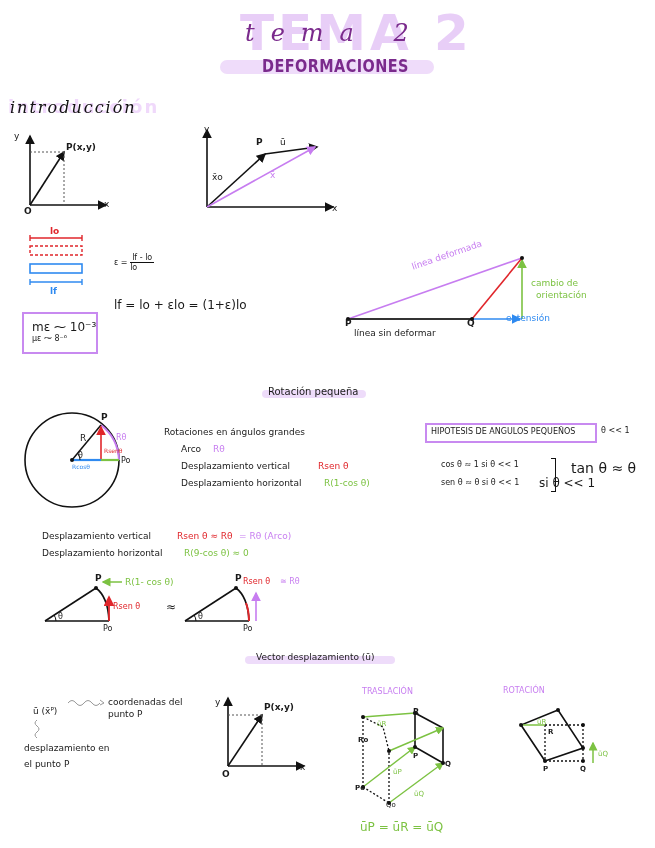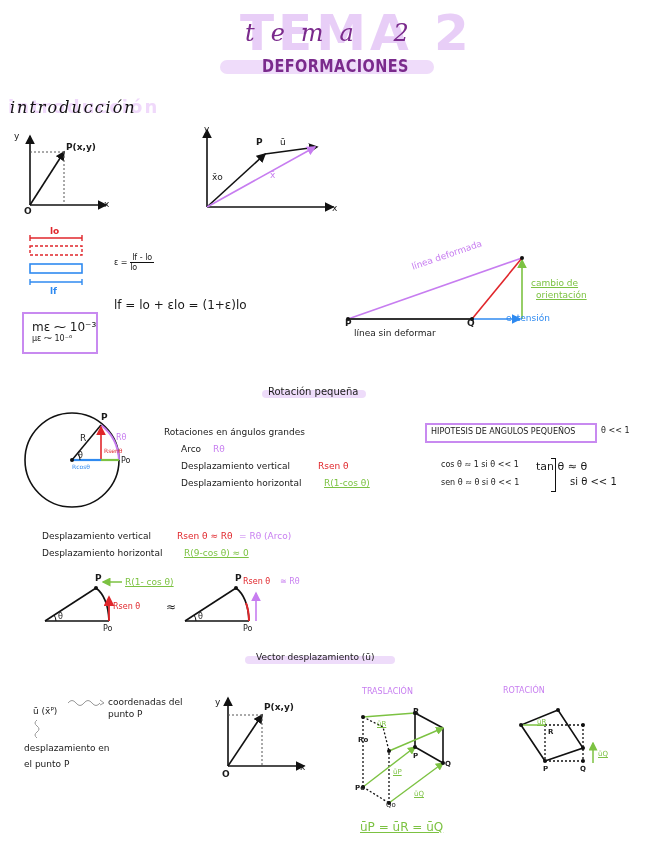--- a/index.html
+++ b/index.html
@@ -2,21 +2,21 @@
 <html><head>
 <meta charset="utf-8">
 <style>
   html, body { margin:0; padding:0; background:#ffffff; }
   body { width:655px; height:848px; position:relative; overflow:hidden;
          font-family:"DejaVu Sans", sans-serif; color:#1a1a1a; }
   .abs { position:absolute; }
   .hand { font-family:"DejaVu Sans", sans-serif; font-size:9px; color:#1a1a1a; white-space:nowrap; }
   .red { color:#e0262b; }
   .blue { color:#2f8af0; }
-  .green { color:#7cc242;text-decoration:underline; }
+  .green { color:#7cc242; }
   .lilac { color:#c77df0; }
 
   
   .tema-bg { left:240px; top:8px; font-family:"DejaVu Sans", sans-serif; font-weight:900;
              font-size:50px; letter-spacing:4px; color:#e6c9f7; opacity:0.9; line-height:50px; }
   .tema-fg { left:245px; top:20px; font-family:"DejaVu Serif", serif; font-style:italic;
              font-size:24px; letter-spacing:16px; color:#7a2a8c; line-height:26px; }
   .deform-bar { left:220px; top:60px; width:214px; height:14px; border-radius:8px; background:#efdcfa; }
   .deform { left:262px; top:56px; font-family:"DejaVu Sans", sans-serif; font-weight:bold;
             font-size:17px; color:#7a2a8c; letter-spacing:0.5px; transform:scaleX(0.85); transform-origin:left; }
@@ -105,21 +105,21 @@
   <span>ε =</span>
   <span class="formula-frac">
     <span class="num">lf - lo</span>
     <span class="den">lo</span>
   </span>
 </div>
 <div class="abs hand" style="left:114px;top:298px;font-size:12px">lf = lo + εlo = (1+ε)lo</div>
 
 <div class="abs box-lilac" style="left:22px;top:312px;width:72px;height:38px">
   <div class="hand" style="position:absolute;left:8px;top:6px;font-size:12px">mε ⁓ 10⁻³</div>
-  <div class="hand" style="position:absolute;left:8px;top:20px;font-size:8px">με ⁓ 10⁻⁶</div>
+  <div class="hand" style="position:absolute;left:8px;top:20px;font-size:8px">με ⁓ 8⁻⁶</div>
 </div>
 
 <svg class="abs" style="left:340px;top:250px" width="200" height="80">
   <line x1="8" y1="69" x2="182" y2="8" stroke="#c77df0" stroke-width="1.6"></line>
   <line x1="8" y1="69" x2="132" y2="69" stroke="#333" stroke-width="2"></line>
   <line x1="132" y1="69" x2="182" y2="8" stroke="#e0262b" stroke-width="1.6"></line>
   <line x1="132" y1="69" x2="180" y2="69" stroke="#2f8af0" stroke-width="1.6" marker-end="url(#ahB)"></line>
   <line x1="182" y1="69" x2="182" y2="10" stroke="#7cc242" stroke-width="1.6" marker-end="url(#ahG)"></line>
   <circle cx="8" cy="69" r="2" fill="#111"></circle>
   <circle cx="132" cy="69" r="2" fill="#111"></circle>
@@ -162,22 +162,22 @@
 <div class="abs hand" style="left:181px;top:478px">Desplazamiento horizontal</div>
 <div class="abs hand green" style="left:324px;top:478px">R(1-cos θ)</div>
 
 <div class="abs box-lilac" style="left:425px;top:423px;width:168px;height:16px">
   <div class="hand" style="position:absolute;left:4px;top:2px;font-size:8px">HIPOTESIS DE ANGULOS PEQUEÑOS</div>
 </div>
 <div class="abs hand" style="left:601px;top:426px;font-size:8px">θ &lt;&lt; 1</div>
 <div class="abs hand" style="left:441px;top:460px;font-size:8px">cos θ ≈ 1   si  θ &lt;&lt; 1</div>
 <div class="abs hand" style="left:441px;top:478px;font-size:8px">sen θ ≈ θ   si  θ &lt;&lt; 1</div>
 <div class="abs" style="left:551px;top:458px;width:4px;height:32px;border-right:1.5px solid #111;border-top:1.5px solid #111;border-bottom:1.5px solid #111"></div>
-<div class="abs hand" style="left:536px;top:460px;font-size:11px">tan θ ≈ θ</div>
-<div class="abs hand" style="left:570px;top:476px;font-size:10px">si θ &lt;&lt; 1</div>
+<div class="abs hand" style="left:571px;top:460px;font-size:14px">tan θ ≈ θ</div>
+<div class="abs hand" style="left:539px;top:476px;font-size:12px">si θ &lt;&lt; 1</div>
 
 <div class="abs hand" style="left:42px;top:531px">Desplazamiento vertical</div>
 <div class="abs hand red" style="left:177px;top:531px">Rsen θ ≈ Rθ</div>
 <div class="abs hand lilac" style="left:239px;top:531px">= Rθ (Arco)</div>
 <div class="abs hand" style="left:42px;top:548px">Desplazamiento horizontal</div>
 <div class="abs hand green" style="left:184px;top:548px">R(9-cos θ) ≈ 0</div>
 
 <svg class="abs" style="left:40px;top:575px" width="80" height="50">
   <polygon points="5,46 56,13 68,46" fill="none" stroke="none"></polygon>
   <line x1="5" y1="46" x2="69" y2="46" stroke="#111" stroke-width="1.6"></line>

